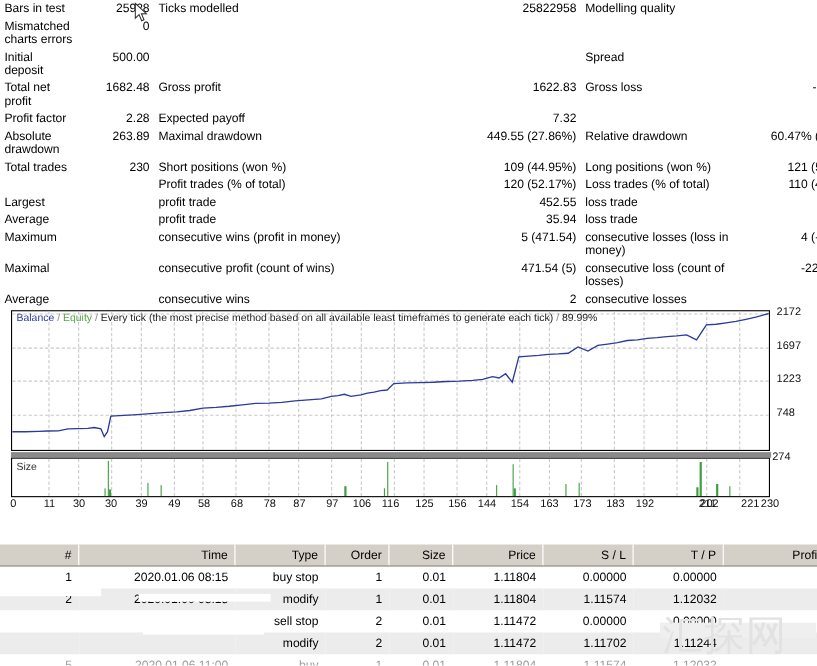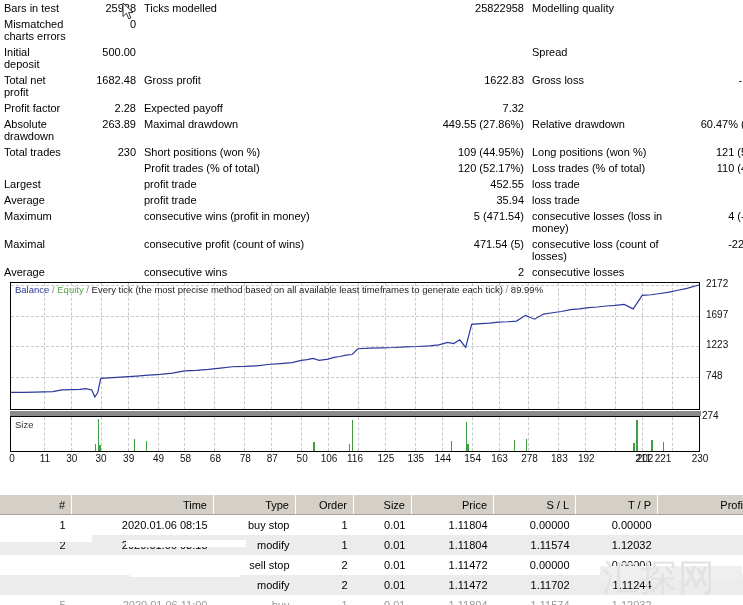--- a/index.html
+++ b/index.html
@@ -397,34 +397,34 @@
       <span style="left: 2px;">0</span>
       <span style="left: 34.9043px;">11</span>
       <span style="left: 61.8261px;">30</span>
       <span style="left: 91px;">30</span>
       <span style="left: 118.661px;">39</span>
       <span style="left: 148.574px;">49</span>
       <span style="left: 175.496px;">58</span>
       <span style="left: 205.409px;">68</span>
       <span style="left: 235.322px;">78</span>
       <span style="left: 262.243px;">87</span>
-      <span style="left: 292.157px;">50</span>
+      <span style="left: 292.157px;">97</span>
       <span style="left: 319.078px;">106</span>
       <span style="left: 345px;">116</span>
       <span style="left: 375.913px;">125</span>
-      <span style="left: 405.826px;">135</span>
+      <span style="left: 405.826px;">156</span>
       <span style="left: 432.748px;">144</span>
       <span style="left: 462.661px;">154</span>
       <span style="left: 489.583px;">163</span>
-      <span style="left: 519.496px;">278</span>
+      <span style="left: 519.496px;">173</span>
       <span style="left: 549.409px;">183</span>
       <span style="left: 576.33px;">192</span>
       <span style="left: 635px;">202</span>
       <span style="left: 633.165px;">211</span>
-      <span style="left: 653px;">221</span>
+      <span style="left: 672px;">221</span>
       <span style="left: 690px;">230</span>
     </div>
 </div>
 
 <table class="deals">
   <thead>
     <tr>
       <th class="col-num">#</th>
       <th class="col-time">Time</th>
       <th class="col-type">Type</th>

